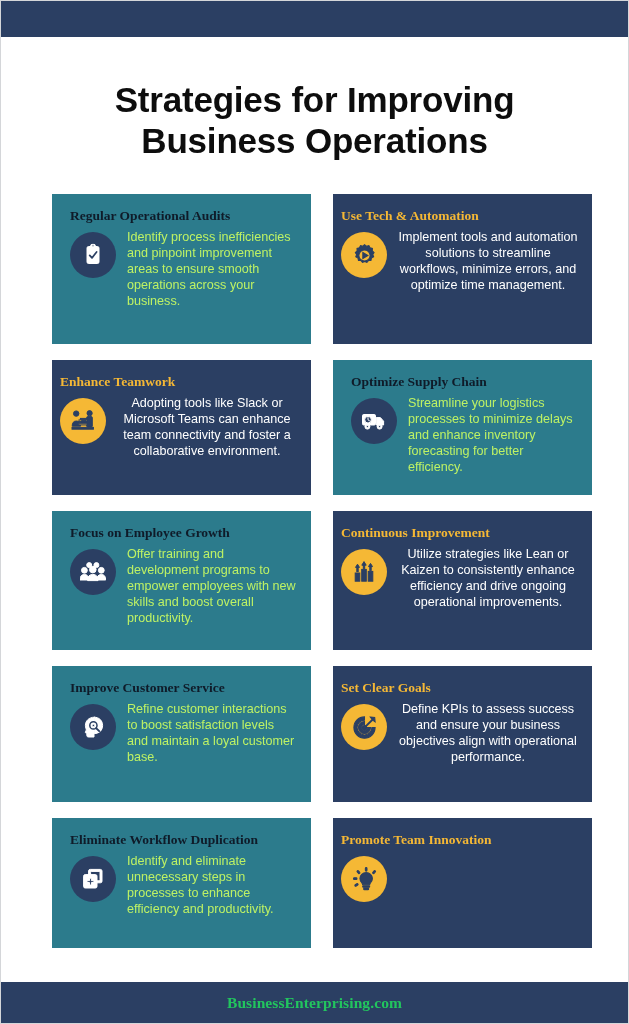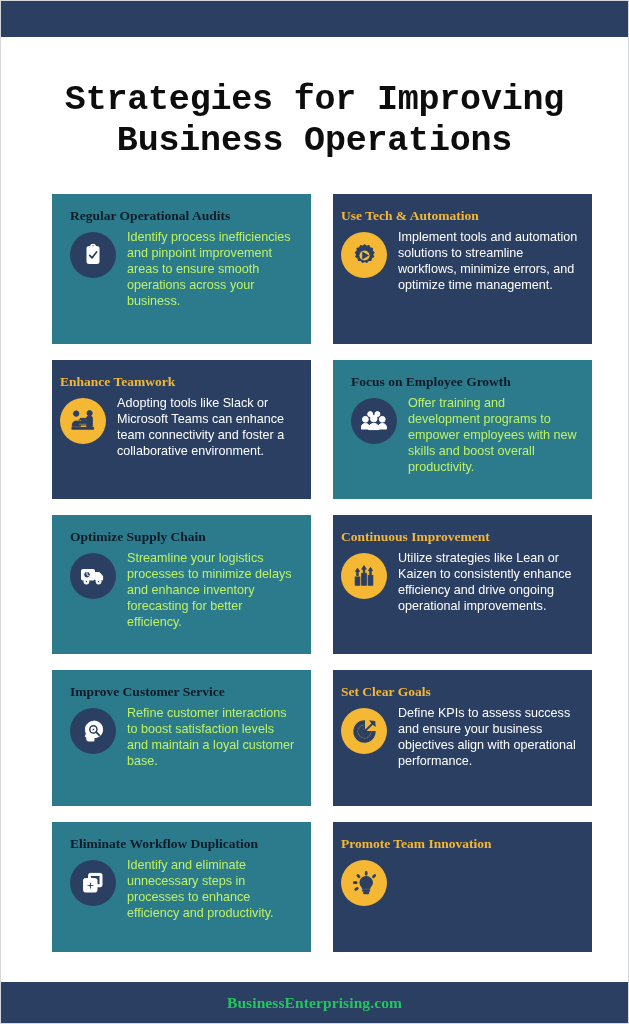--- a/index.html
+++ b/index.html
@@ -39,21 +39,21 @@
     letter-spacing:.1px;
   }
   .body-area{
     flex:1 1 auto;
     display:flex;
     flex-direction:column;
     padding:0 38px;
     box-sizing:border-box;
   }
   .title{
-    font-family:Liberation Mono, monospace;
+    font-family:Liberation Sans, sans-serif;
     font-weight:bold;
     font-size:35px;
     line-height:1.17;
     color:#0d0d0d;
     text-align:center;
     margin:43px 0 0 0;
     letter-spacing:-0.2px;
   }
   .grid{
     margin-top:32px;
@@ -98,21 +98,21 @@
   .icon-wrap svg{display:block;}
   .card.teal .icon-wrap svg{fill:#ffffff;stroke:#ffffff;}
   .card.navy .icon-wrap svg{fill:#2b3f63;stroke:#2b3f63;}
   .card-text{
     font-family:"Liberation Sans", sans-serif;
     font-size:12.6px;
     line-height:1.27;
     flex:1 1 auto;
   }
   .card.teal .card-text{color:#bef264;}
-  .card.navy .card-text{color:#ffffff;}
+  .card.navy .card-text{color:#ffffff;text-align:center;}
 
   
   .r1{min-height:150px;}
   .r2{min-height:135px;}
   .r3{min-height:139px;}
   .r4{min-height:136px;}
   .r5{min-height:130px;}
 </style>
 </head>
 <body>
@@ -169,55 +169,55 @@
               <rect x="9" y="11.9" width="8" height="1.7" fill="#f5b835"></rect>
               <path d="M8.8 15.3 h8.2 v1.6 h-8.2z" fill="#f5b835"></path>
               <path d="M11.4 12.6 l4.6 0 l0 1.4 l-4.6 0z" fill="#2b3f63"></path>
               <rect x="2" y="19.4" width="21.4" height="1.8" fill="#2b3f63"></rect>
             </svg>
           </div>
           <div class="card-text">Adopting tools like Slack or Microsoft Teams can enhance team connectivity and foster a collaborative environment.</div>
         </div>
       </div>
 
+      <div class="card teal r2">
+        <div class="card-title">Optimize Supply Chain</div>
+        <div class="card-body">
+          <div class="icon-wrap">
+            <svg width="26" height="22" viewBox="0 0 26 22">
+              <rect x="1.5" y="4.5" width="13" height="10.5" rx="1.2" fill="#fff"></rect>
+              <path d="M15.2 7.6 h4.2 l3.2 3.6 v3.8 h-7.4 z" fill="#fff"></path>
+              <circle cx="7" cy="9.7" r="3.3" fill="#2b3f63"></circle>
+              <path d="M7 7.6 v2.2 l1.5 1" stroke="#fff" stroke-width="1" fill="none" stroke-linecap="round"></path>
+              <circle cx="6.4" cy="16.6" r="2.5" fill="#fff"></circle>
+              <circle cx="6.4" cy="16.6" r="1.1" fill="#2b3f63"></circle>
+              <circle cx="18.6" cy="16.6" r="2.5" fill="#fff"></circle>
+              <circle cx="18.6" cy="16.6" r="1.1" fill="#2b3f63"></circle>
+            </svg>
+          </div>
+          <div class="card-text">Streamline your logistics processes to minimize delays and enhance inventory forecasting for better efficiency.</div>
+        </div>
+      </div>
+
       <div class="card teal r3">
         <div class="card-title">Focus on Employee Growth</div>
         <div class="card-body">
           <div class="icon-wrap">
             <svg width="26" height="22" viewBox="0 0 26 22">
               <circle cx="9.2" cy="4.1" r="2.5" fill="#fff"></circle>
               <circle cx="16.4" cy="4.1" r="2.5" fill="#fff"></circle>
               <circle cx="4.4" cy="9.3" r="2.9" fill="#fff"></circle>
               <path d="M0 19 q0-5.5 4.4-5.5 q4.4 0 4.4 5.5z" fill="#fff"></path>
               <circle cx="21.3" cy="9.3" r="2.9" fill="#fff"></circle>
               <path d="M16.9 19 q0-5.5 4.4-5.5 q4.4 0 4.4 5.5z" fill="#fff"></path>
               <circle cx="12.8" cy="8.6" r="3.3" fill="#fff"></circle>
               <path d="M7.6 19.6 q0-6.2 5.2-6.2 q5.2 0 5.2 6.2z" fill="#fff"></path>
             </svg>
           </div>
           <div class="card-text">Offer training and development programs to empower employees with new skills and boost overall productivity.</div>
-        </div>
-      </div>
-
-      <div class="card teal r2">
-        <div class="card-title">Optimize Supply Chain</div>
-        <div class="card-body">
-          <div class="icon-wrap">
-            <svg width="26" height="22" viewBox="0 0 26 22">
-              <rect x="1.5" y="4.5" width="13" height="10.5" rx="1.2" fill="#fff"></rect>
-              <path d="M15.2 7.6 h4.2 l3.2 3.6 v3.8 h-7.4 z" fill="#fff"></path>
-              <circle cx="7" cy="9.7" r="3.3" fill="#2b3f63"></circle>
-              <path d="M7 7.6 v2.2 l1.5 1" stroke="#fff" stroke-width="1" fill="none" stroke-linecap="round"></path>
-              <circle cx="6.4" cy="16.6" r="2.5" fill="#fff"></circle>
-              <circle cx="6.4" cy="16.6" r="1.1" fill="#2b3f63"></circle>
-              <circle cx="18.6" cy="16.6" r="2.5" fill="#fff"></circle>
-              <circle cx="18.6" cy="16.6" r="1.1" fill="#2b3f63"></circle>
-            </svg>
-          </div>
-          <div class="card-text">Streamline your logistics processes to minimize delays and enhance inventory forecasting for better efficiency.</div>
         </div>
       </div>
 
       <div class="card navy r3">
         <div class="card-title">Continuous Improvement</div>
         <div class="card-body">
           <div class="icon-wrap">
             <svg width="24" height="24" viewBox="0 0 24 24">
               <rect x="3.2" y="13" width="4.6" height="8.2" fill="#2b3f63"></rect>
               <rect x="9.7" y="9.4" width="4.6" height="11.8" fill="#2b3f63"></rect>

